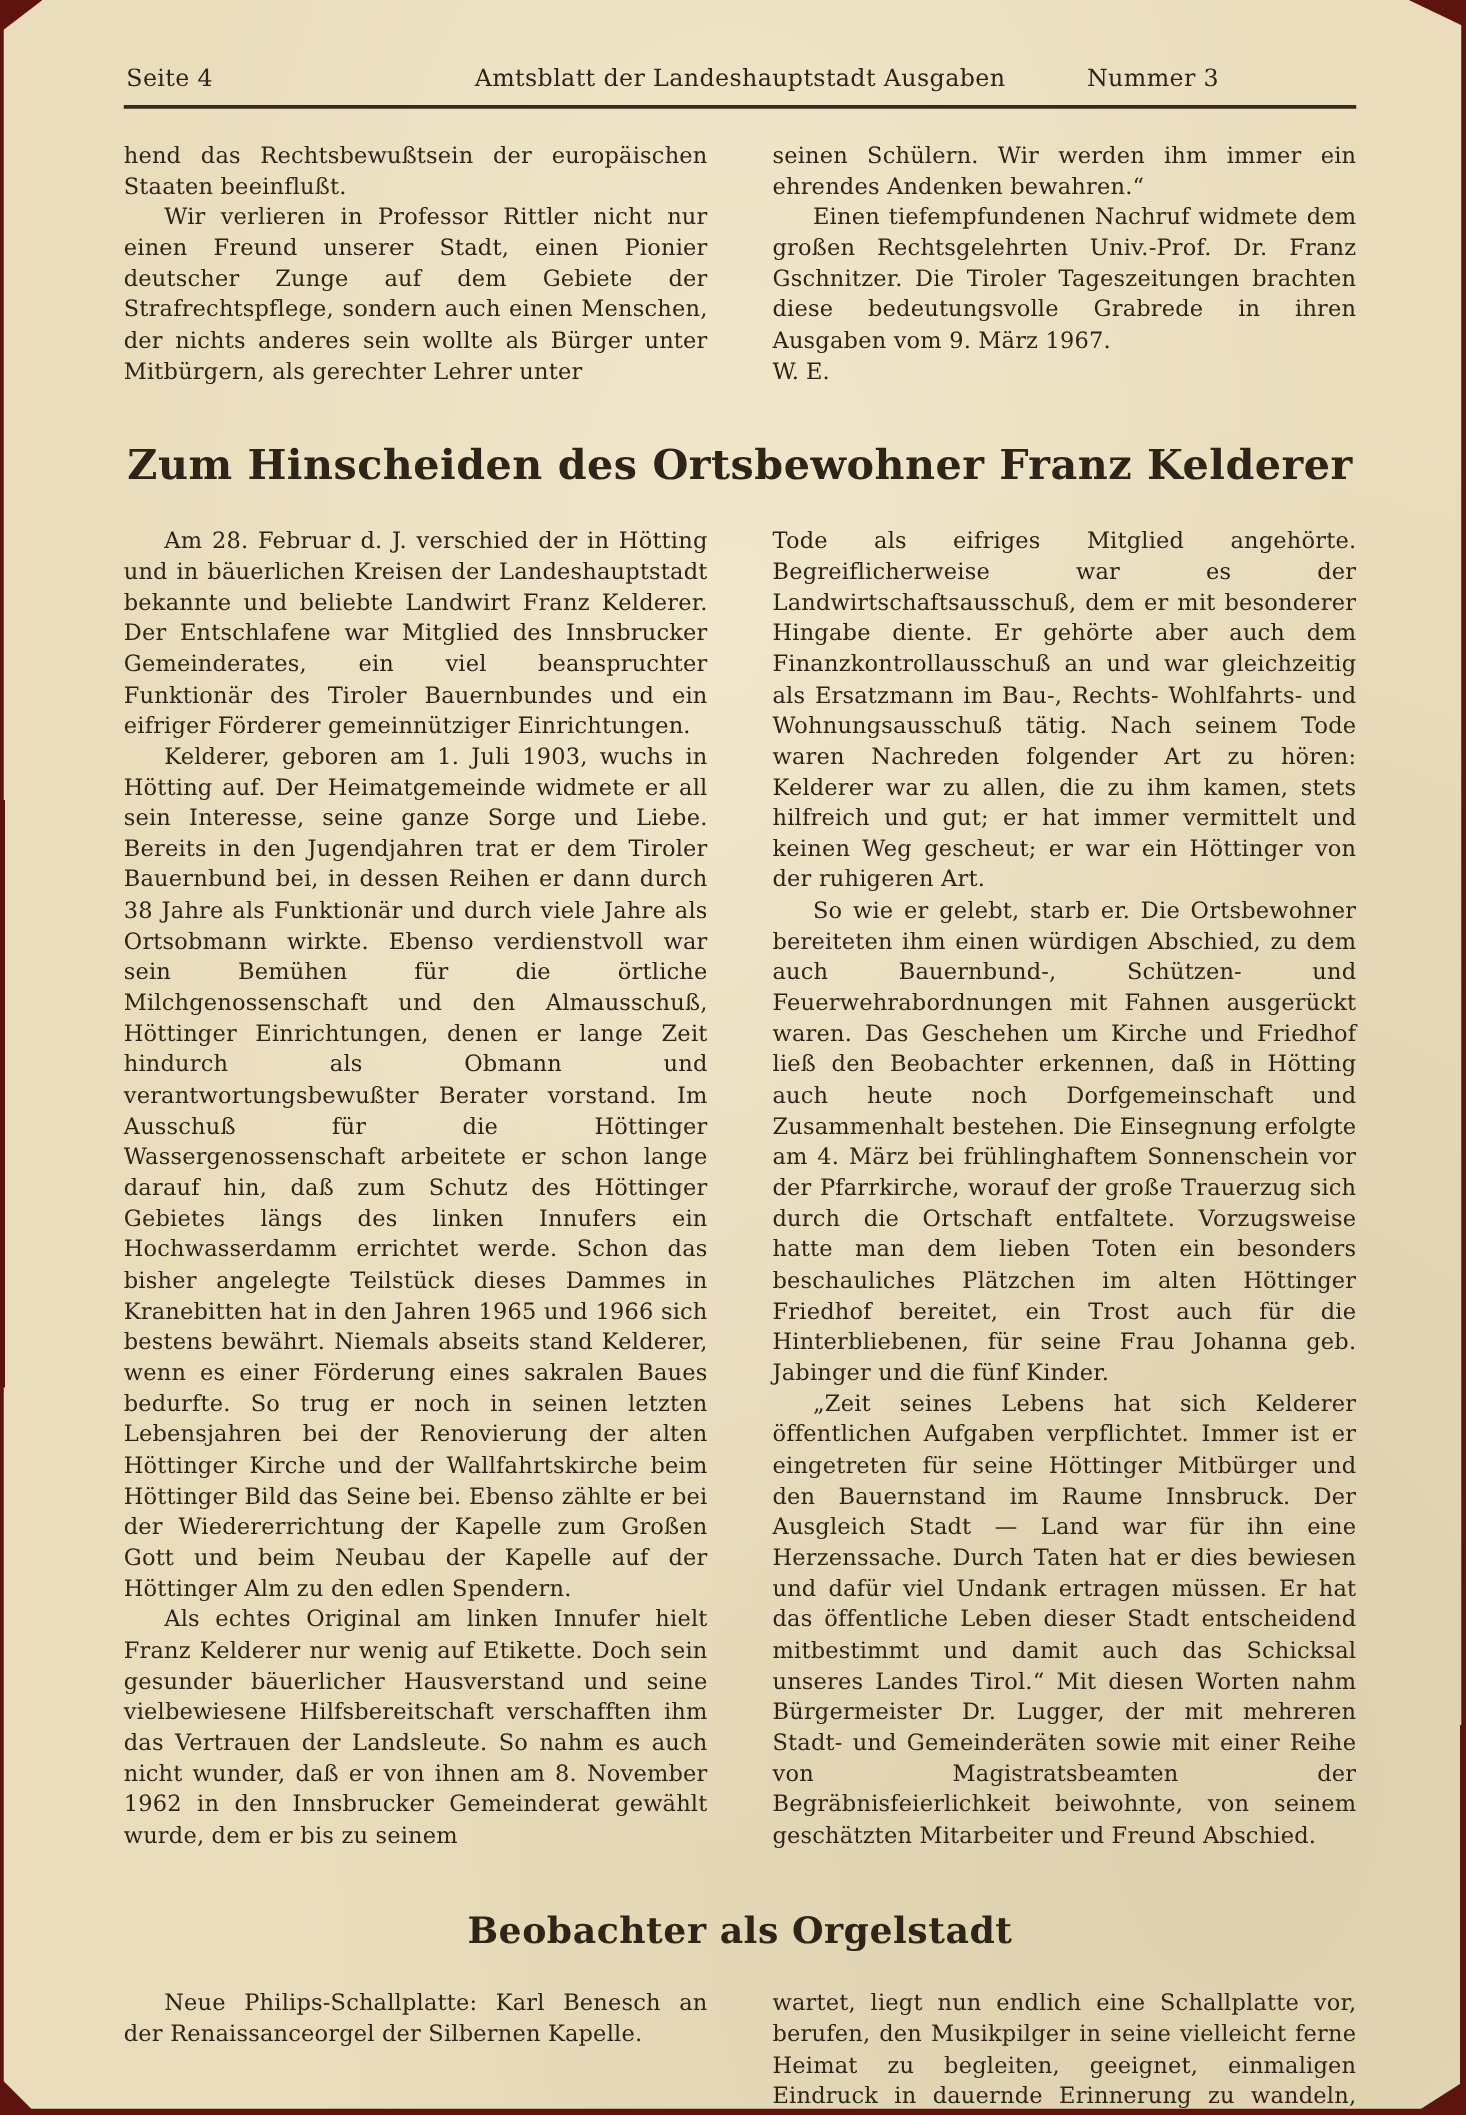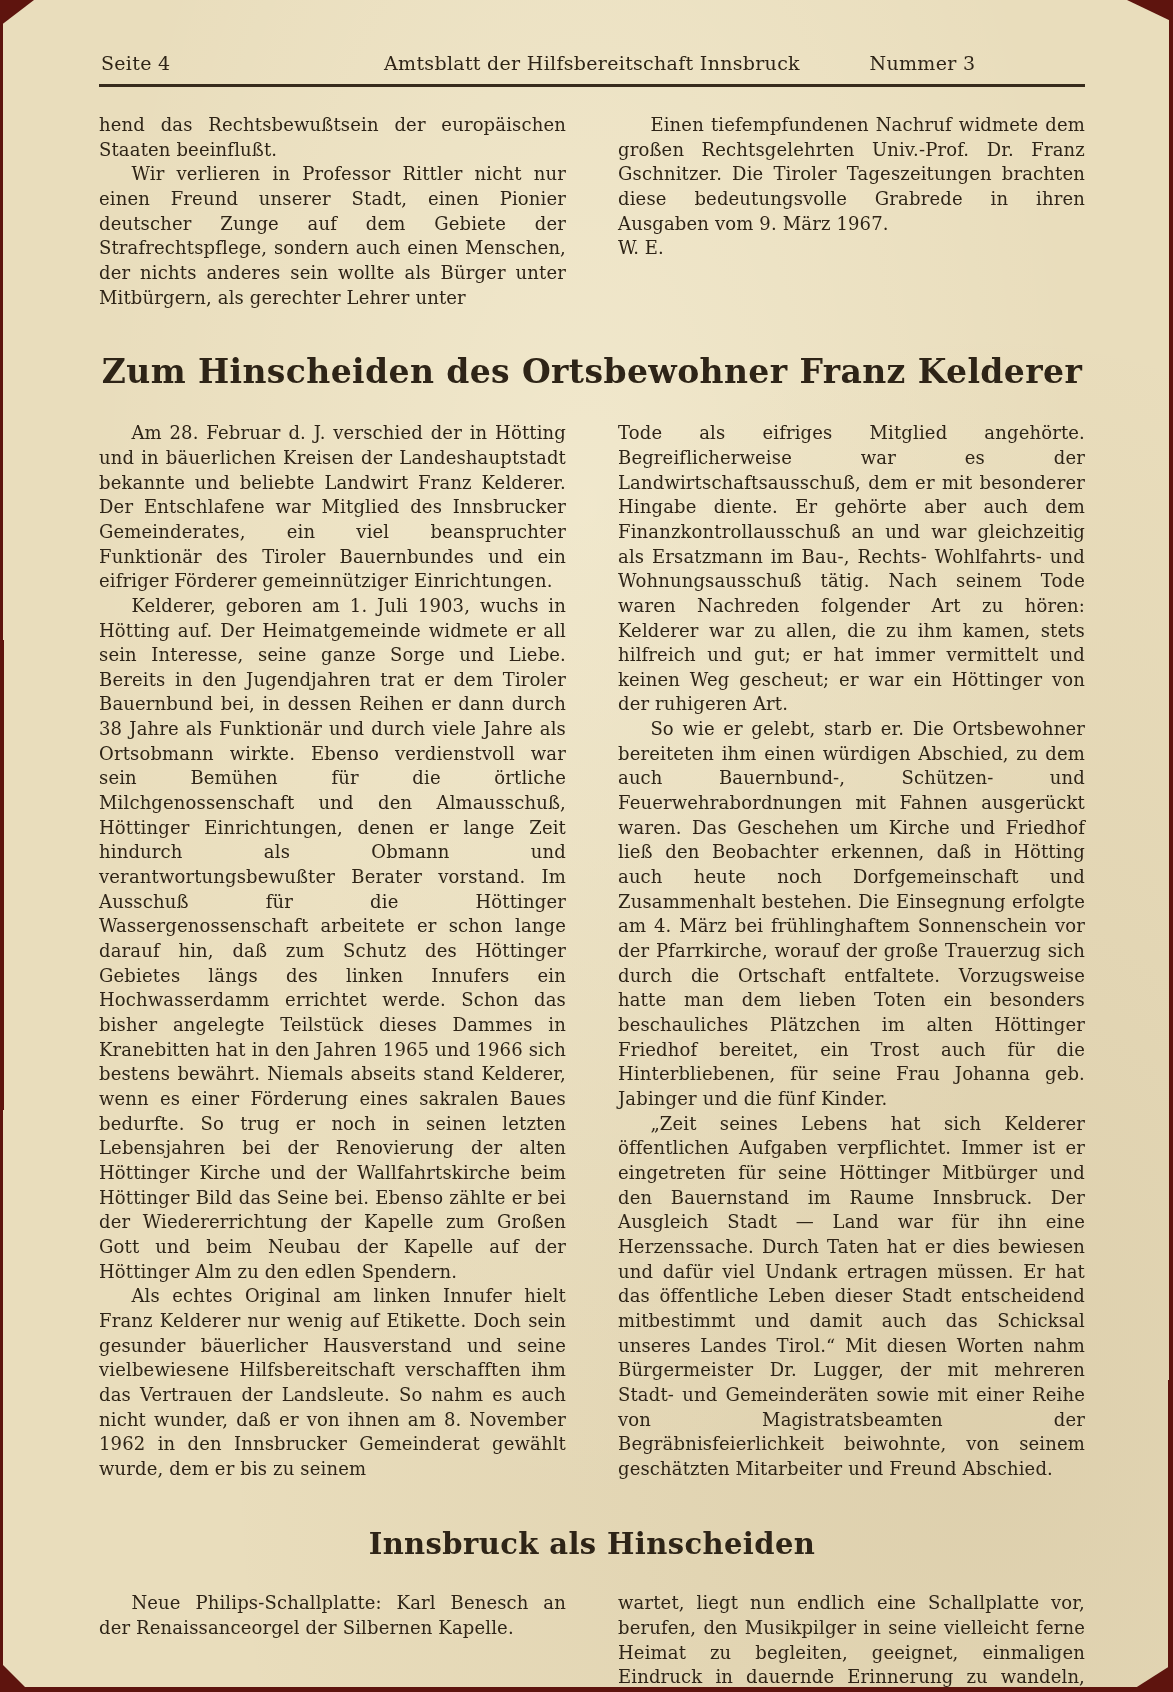--- a/index.html
+++ b/index.html
@@ -63,52 +63,53 @@
   .a-right{right:0;top:1380px;width:5px;height:312px;}
   .a-bottom{left:30px;bottom:0;width:1100px;height:4px;}
 </style>
 </head>
 <body>
 
 <div class="paper">
 
   <div class="masthead">
     <span class="left">Seite 4</span>
-    <span class="center">Amtsblatt der Hilfsbereitschaft Innsbruck</span>
+    <span class="center">Amtsblatt der Landeshauptstadt Ausgaben</span>
     <span class="right">Nummer 3</span>
   </div>
   <div class="rule"></div>
 
   <section class="two-col">
     <div class="col">
       <p class="cont">hend das Rechtsbewußtsein der europäischen Staaten beeinflußt.</p>
       <p>Wir verlieren in Professor Rittler nicht nur einen Freund unserer Stadt, einen Pionier deutscher Zunge auf dem Gebiete der Strafrechtspflege, sondern auch einen Menschen, der nichts anderes sein wollte als Bürger unter Mitbürgern, als gerechter Lehrer unter</p>
     </div>
     <div class="col">
+      <p class="cont">seinen Schülern. Wir werden ihm immer ein ehrendes Andenken bewahren.“</p>
       <p>Einen tiefempfundenen Nachruf widmete dem großen Rechtsgelehrten Univ.-Prof. Dr. Franz Gschnitzer. Die Tiroler Tageszeitungen brachten diese bedeutungsvolle Grabrede in ihren Ausgaben vom 9. März 1967.</p>
       <div class="sig-line">W. E.</div>
     </div>
   </section>
 
   <h1 class="article-title">Zum Hinscheiden des Ortsbewohner Franz Kelderer</h1>
 
   <section class="two-col">
     <div class="col">
       <p>Am 28. Februar d. J. verschied der in Hötting und in bäuerlichen Kreisen der Landeshauptstadt bekannte und beliebte Landwirt Franz Kelderer. Der Entschlafene war Mitglied des Innsbrucker Gemeinderates, ein viel beanspruchter Funktionär des Tiroler Bauernbundes und ein eifriger Förderer gemeinnütziger Einrichtungen.</p>
       <p>Kelderer, geboren am 1. Juli 1903, wuchs in Hötting auf. Der Heimatgemeinde widmete er all sein Interesse, seine ganze Sorge und Liebe. Bereits in den Jugendjahren trat er dem Tiroler Bauernbund bei, in dessen Reihen er dann durch 38 Jahre als Funktionär und durch viele Jahre als Ortsobmann wirkte. Ebenso verdienstvoll war sein Bemühen für die örtliche Milchgenossenschaft und den Almausschuß, Höttinger Einrichtungen, denen er lange Zeit hindurch als Obmann und verantwortungsbewußter Berater vorstand. Im Ausschuß für die Höttinger Wassergenossenschaft arbeitete er schon lange darauf hin, daß zum Schutz des Höttinger Gebietes längs des linken Innufers ein Hochwasserdamm errichtet werde. Schon das bisher angelegte Teilstück dieses Dammes in Kranebitten hat in den Jahren 1965 und 1966 sich bestens bewährt. Niemals abseits stand Kelderer, wenn es einer Förderung eines sakralen Baues bedurfte. So trug er noch in seinen letzten Lebensjahren bei der Renovierung der alten Höttinger Kirche und der Wallfahrtskirche beim Höttinger Bild das Seine bei. Ebenso zählte er bei der Wiedererrichtung der Kapelle zum Großen Gott und beim Neubau der Kapelle auf der Höttinger Alm zu den edlen Spendern.</p>
       <p>Als echtes Original am linken Innufer hielt Franz Kelderer nur wenig auf Etikette. Doch sein gesunder bäuerlicher Hausverstand und seine vielbewiesene Hilfsbereitschaft verschafften ihm das Vertrauen der Landsleute. So nahm es auch nicht wunder, daß er von ihnen am 8. November 1962 in den Innsbrucker Gemeinderat gewählt wurde, dem er bis zu seinem</p>
     </div>
     <div class="col">
       <p class="cont">Tode als eifriges Mitglied angehörte. Begreiflicherweise war es der Landwirtschaftsausschuß, dem er mit besonderer Hingabe diente. Er gehörte aber auch dem Finanzkontrollausschuß an und war gleichzeitig als Ersatzmann im Bau-, Rechts- Wohlfahrts- und Wohnungsausschuß tätig. Nach seinem Tode waren Nachreden folgender Art zu hören: Kelderer war zu allen, die zu ihm kamen, stets hilfreich und gut; er hat immer vermittelt und keinen Weg gescheut; er war ein Höttinger von der ruhigeren Art.</p>
       <p>So wie er gelebt, starb er. Die Ortsbewohner bereiteten ihm einen würdigen Abschied, zu dem auch Bauernbund-, Schützen- und Feuerwehrabordnungen mit Fahnen ausgerückt waren. Das Geschehen um Kirche und Friedhof ließ den Beobachter erkennen, daß in Hötting auch heute noch Dorfgemeinschaft und Zusammenhalt bestehen. Die Einsegnung erfolgte am 4. März bei frühlinghaftem Sonnenschein vor der Pfarrkirche, worauf der große Trauerzug sich durch die Ortschaft entfaltete. Vorzugsweise hatte man dem lieben Toten ein besonders beschauliches Plätzchen im alten Höttinger Friedhof bereitet, ein Trost auch für die Hinterbliebenen, für seine Frau Johanna geb. Jabinger und die fünf Kinder.</p>
       <p>„Zeit seines Lebens hat sich Kelderer öffentlichen Aufgaben verpflichtet. Immer ist er eingetreten für seine Höttinger Mitbürger und den Bauernstand im Raume Innsbruck. Der Ausgleich Stadt — Land war für ihn eine Herzenssache. Durch Taten hat er dies bewiesen und dafür viel Undank ertragen müssen. Er hat das öffentliche Leben dieser Stadt entscheidend mitbestimmt und damit auch das Schicksal unseres Landes Tirol.“ Mit diesen Worten nahm Bürgermeister Dr. Lugger, der mit mehreren Stadt- und Gemeinderäten sowie mit einer Reihe von Magistratsbeamten der Begräbnisfeierlichkeit beiwohnte, von seinem geschätzten Mitarbeiter und Freund Abschied.</p>
     </div>
   </section>
 
-  <h2 class="article-title">Innsbruck als Hinscheiden</h2>
+  <h2 class="article-title">Beobachter als Orgelstadt</h2>
 
   <section class="two-col">
     <div class="col">
       <p>Neue Philips-Schallplatte: Karl Benesch an der Renaissanceorgel der Silbernen Kapelle.</p>
 
     </div>
     <div class="col">
       <p class="cont">wartet, liegt nun endlich eine Schallplatte vor, berufen, den Musikpilger in seine vielleicht ferne Heimat zu begleiten, geeignet, einmaligen Eindruck in dauernde Erinnerung zu wandeln, wie eben erst die moderne Aufzeichnungstechnik imstande ist, dem Transitorischen jeder künstlerischen Reproduktive mit Erfolg entgegenzutreten.</p>
 
     </div>

